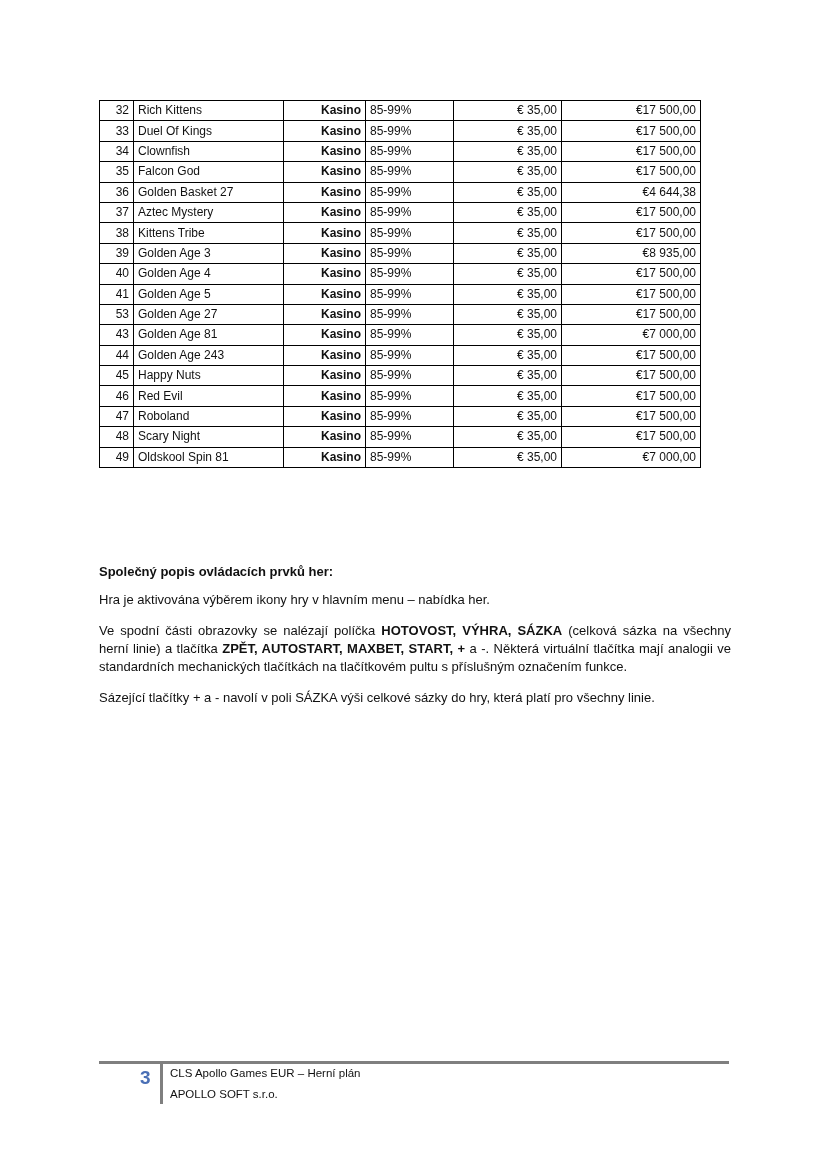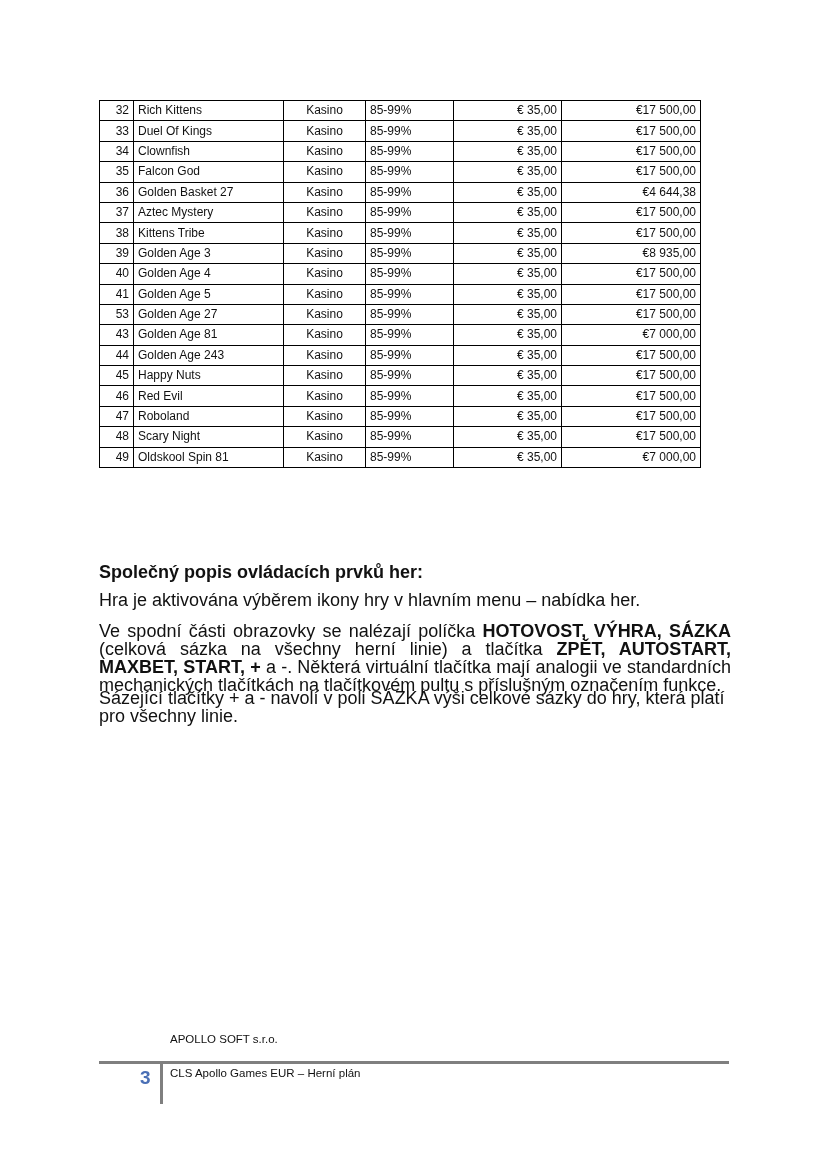--- a/index.html
+++ b/index.html
@@ -4,35 +4,35 @@
 <style>
   html, body { margin: 0; padding: 0; background: #ffffff; }
   body { width: 827px; height: 1169px; position: relative; overflow: hidden;
          font-family: "Liberation Sans", "DejaVu Sans", sans-serif; color: #111; }
   .games-table { position: absolute; left: 99px; top: 100px; border-collapse: collapse;
                  font-size: 12px; table-layout: fixed; }
   .games-table td { border: 1px solid #000; height: 19.4px; padding: 0 4px; line-height: 19px;
                     white-space: nowrap; overflow: hidden; }
   .c-num { width: 25px; text-align: right; }
   .c-name { width: 141px; text-align: left; margin-left: 8px; }
-  .c-type { width: 73px; text-align: center; }
+  .c-type { width: 73px; text-align: right; font-weight: bold; }
   .c-rtp { width: 79px; text-align: left; }
   .c-bet { width: 99px; text-align: right; }
   .c-win { width: 130px; text-align: right; }
-  .text-block { position: absolute; left: 99px; width: 632px; font-size: 18px; line-height: 18px; }
+  .text-block { position: absolute; left: 99px; width: 632px; font-size: 13px; line-height: 18px; }
   .heading { top: 563px; font-weight: bold; }
   .p1 { top: 591px; }
   .p2 { top: 622px; text-align: justify; }
   .p3 { top: 689px; }
   .footer-line { position: absolute; left: 99px; top: 1061px; width: 630px; height: 3px; background: #7f7f7f; }
   .footer-bar { position: absolute; left: 160px; top: 1064px; width: 3px; height: 40px; background: #7f7f7f; }
   .page-num { position: absolute; left: 140px; top: 1067px; font-size: 19px; font-weight: bold; color: #4a6fb5; }
   .footer-text { position: absolute; left: 170px; font-size: 11.5px; line-height: 14px; }
   .ft1 { top: 1066px; }
-  .ft2 { top: 1032px; }
+  .ft2 { top: 1087px; }
 </style>
 </head>
 <body>
 
 <table class="games-table">
   <tbody id="tbody">
       <tr>
         <td class="c-num">32</td>
         <td class="c-name">Rich Kittens</td>
         <td class="c-type">Kasino</td>

